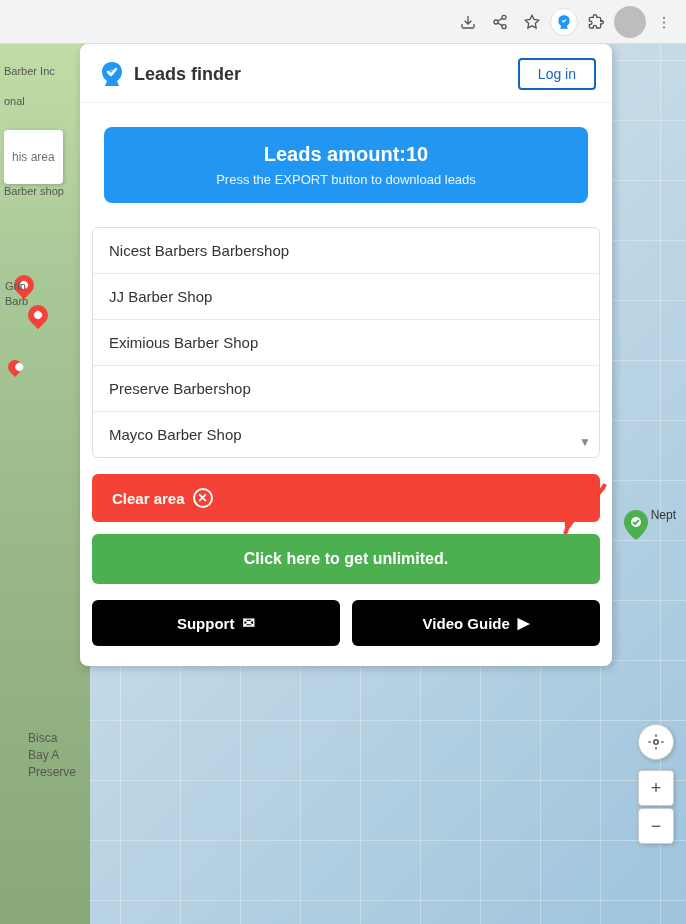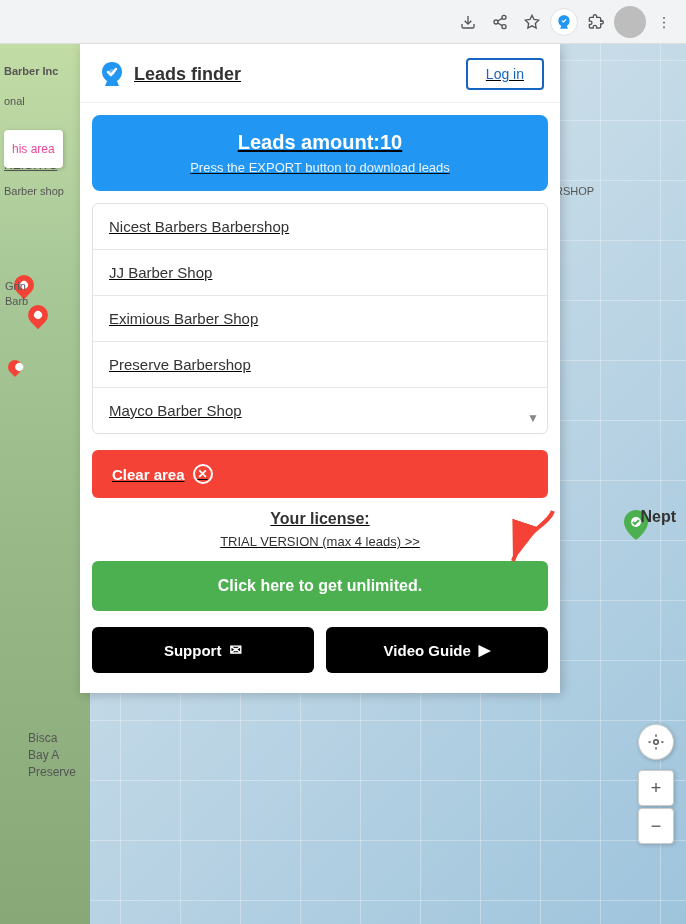--- a/index.html
+++ b/index.html
@@ -91,27 +91,26 @@
       height: 32px;
       border-radius: 50%;
       background: #bdbdbd;
     }
 
     
     .panel {
       position: absolute;
       top: 44px;
       left: 80px;
-      width: 480px;
+      width: 532px;
       background: white;
       z-index: 50;
-      border-radius: 0;
+      border-radius: 8px;
       box-shadow: 2px 2px 10px rgba(0,0,0,0.2);
       padding-bottom: 20px;
-      text-decoration: underline;
     }
 
     
     .panel-header {
       padding: 14px 16px 12px;
       display: flex;
       align-items: center;
       justify-content: space-between;
       border-bottom: 1px solid #f0f0f0;
     }
@@ -139,21 +138,21 @@
       color: #1565C0;
       padding: 6px 18px;
       border-radius: 4px;
       font-size: 14px;
       cursor: pointer;
       font-weight: 500;
     }
 
     
     .leads-banner {
-      margin: 12px;
+      margin: 24px;
       background: #2196F3;
       border-radius: 8px;
       padding: 16px;
       text-align: center;
       color: white;
     }
 
     .leads-title {
       font-size: 20px;
       font-weight: bold;
@@ -397,23 +396,23 @@
       box-shadow: 1px 1px 4px rgba(0,0,0,0.2);
     }
 
     
     .this-area-label {
       position: absolute;
       top: 130px;
       left: 4px;
       background: white;
       border-radius: 4px;
-      padding: 12px 8px;
+      padding: 20px 8px;
       font-size: 12px;
-      color: #ec4899;
+      color: #737373;
       z-index: 6;
       box-shadow: 1px 1px 4px rgba(0,0,0,0.2);
     }
 
     
     .map-label {
       position: absolute;
       font-size: 11px;
       color: #555;
       z-index: 6;
@@ -433,21 +432,21 @@
     }
   </style>
 </head>
 <body>
 
 <div class="map-background">
   <div class="map-grid"></div>
 
   <div class="map-left-overlay"></div>
 
-  <span class="map-label" style="top:65px; left:4px;font-weight:bold;">Barber Inc</span>
+  <span class="map-label" style="top:65px; left:4px;">Barber Inc</span>
   <span class="map-label" style="top:95px; left:4px;">onal</span>
   <span class="map-label" style="top:158px; left:4px; font-size:12px;text-decoration:underline;">HEIGHTS</span>
   <span class="map-label" style="top:185px; left:4px;">Barber shop</span>
   <span class="map-label" style="top:185px; left:555px;">RSHOP</span>
   <span class="map-label" style="top:280px; left:5px;">Grin</span>
   <span class="map-label" style="top:295px; left:5px;">Barb</span>
   <span class="map-label" style="top:730px; left:28px; font-size:12px; line-height:1.4;">Bisca<br>Bay A<br>Preserve</span>
 
   <div class="this-area-label">his area</div>
 
@@ -460,21 +459,21 @@
   <div class="map-marker" style="top:360px; left:8px;">
     <div class="marker-pin" style="width:14px; height:14px; background:#f44336;"></div>
   </div>
 
   <div style="position:absolute; top:510px; right:38px; z-index:6;">
     <svg width="24" height="30" viewBox="0 0 24 30">
       <path d="M12 0C5.4 0 0 5.4 0 12c0 9 12 18 12 18s12-9 12-18C24 5.4 18.6 0 12 0z" fill="#4CAF50"></path>
       <circle cx="12" cy="12" r="5" fill="white"></circle>
       <path d="M9 12l2 2 4-4" stroke="#4CAF50" stroke-width="2" fill="none"></path>
     </svg>
-    <span style="position:absolute; top:-2px; right:-28px; font-size:16px; color:#333; font-weight:700;text-align:right;">Nept</span>
+    <span style="position:absolute; top:-2px; right:-28px; font-size:12px; color:#333; font-weight:400;text-align:right;">Nept</span>
   </div>
 
   <div class="map-controls">
     <div class="location-btn">
       <svg width="18" height="18" viewBox="0 0 24 24" fill="none" stroke="#555" stroke-width="2">
         <circle cx="12" cy="12" r="3"></circle>
         <path d="M12 2v3M12 19v3M2 12h3M19 12h3"></path>
       </svg>
     </div>
     <div class="map-control-btn">+</div>
@@ -552,24 +551,20 @@
     <div class="dropdown-arrow">▼</div>
   </div>
 
   <div class="action-buttons">
     <button class="clear-btn">
       <span>Clear area</span>
       <span class="clear-icon">✕</span>
     </button>
   </div>
 
-  <div class="license-section">
-    <div class="license-title">Your license:</div>
-    <div class="license-text">TRIAL VERSION (max 4 leads) &gt;&gt;</div>
-  </div>
 
   <div class="upgrade-container">
     <button class="upgrade-btn">Click here to get unlimited.</button>
     
     <div style="position:absolute; right:-15px; top:-55px; z-index:10;">
       <svg width="70" height="70" viewBox="0 0 70 70">
         <defs>
           <marker id="arrowhead" markerWidth="10" markerHeight="7" refX="10" refY="3.5" orient="auto">
             <polygon points="0 0, 10 3.5, 0 7" fill="#f44336"></polygon>
           </marker>

